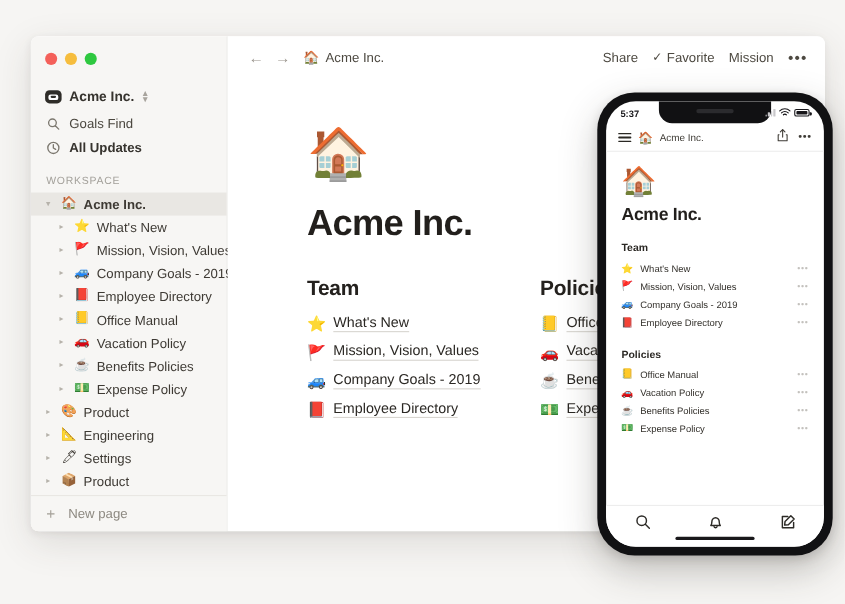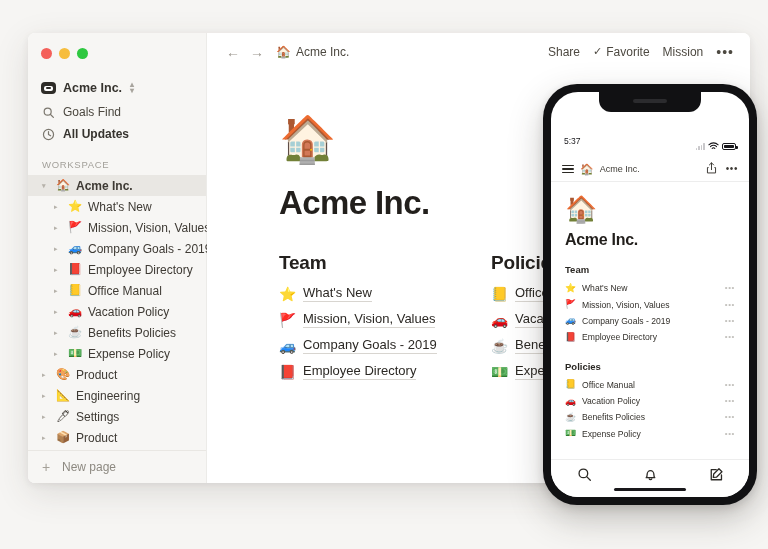--- a/index.html
+++ b/index.html
@@ -145,23 +145,23 @@
   #notch {
     position: absolute; left: 50%; transform: translateX(-50%); top: 0;
     width: 102px; height: 20px; background: #111113;
     border-bottom-left-radius: 12px; border-bottom-right-radius: 12px; z-index: 5;
   }
   #speaker {
     position: absolute; left: 50%; transform: translateX(-50%); top: 6.5px;
     width: 34px; height: 4px; background: #2b2b2e; border-radius: 3px;
   }
   #statusbar {
-    height: 21px; display: flex; 
-    padding: 0 13px; font-size: 8.5px; font-weight: normal; color: #17161a;
-    position: relative; z-index: 6; margin-top: 44px;
+    height: 21px; display: flex; align-items: center;
+    padding: 0 13px; font-size: 8.5px; font-weight: bold; color: #17161a;
+    position: relative; z-index: 6;
   }
   #sb-right { margin-left: auto; display: flex; align-items: center; gap: 3px; }
   .sig { display: flex; align-items: flex-end; gap: 1px; height: 7px; }
   .sig i { width: 1.6px; background: #c9c8cb; display: block; border-radius: .5px; }
   .sig i:nth-child(1){height:2.5px}.sig i:nth-child(2){height:4px}
   .sig i:nth-child(3){height:5.5px}.sig i:nth-child(4){height:7px}
   .batt {
     width: 14px; height: 7px; border: 1px solid #17161a; border-radius: 2px;
     position: relative; padding: .8px;
   }

